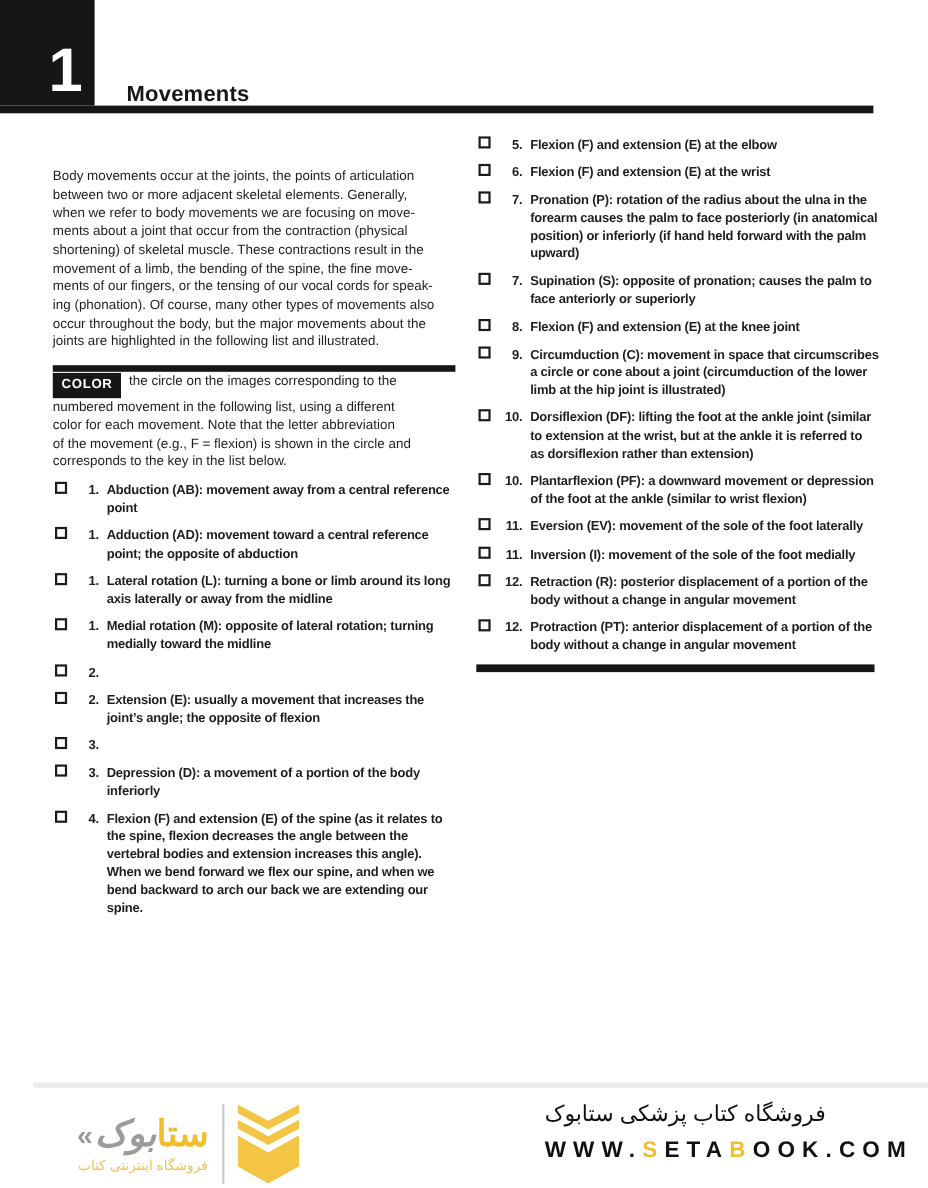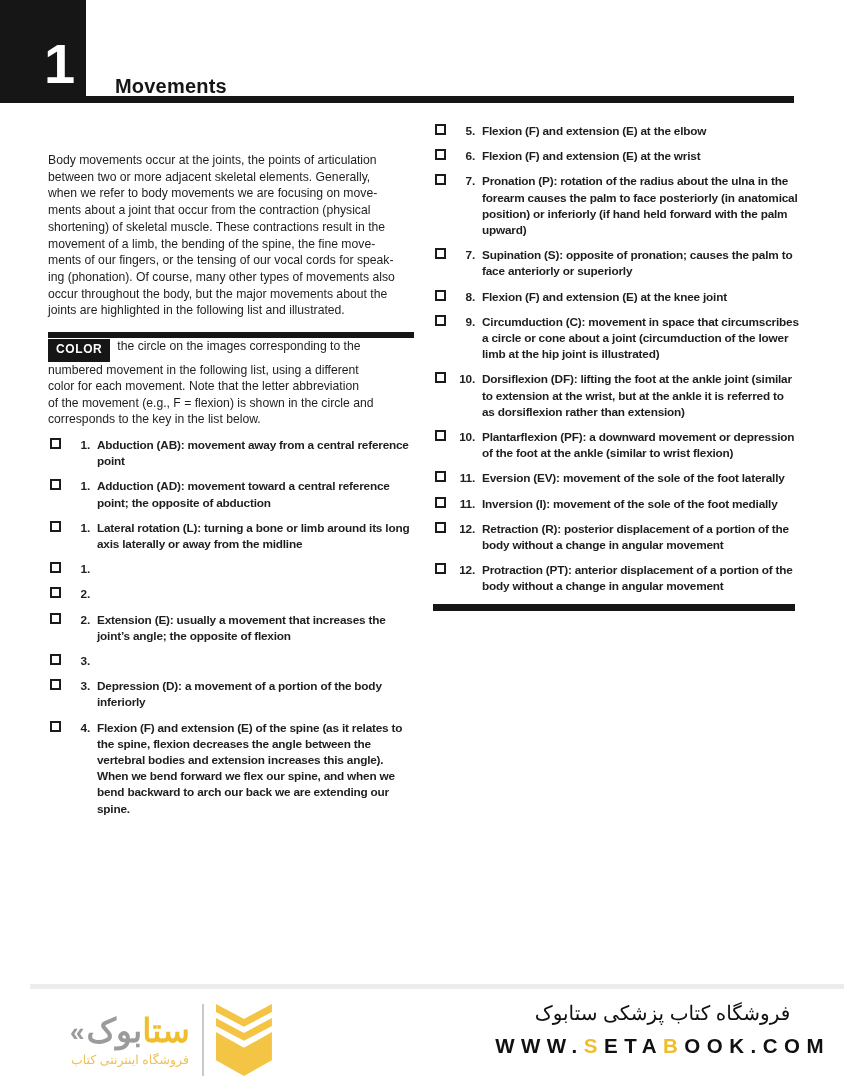--- a/index.html
+++ b/index.html
@@ -67,32 +67,32 @@
   
   .page-edge{
     position:absolute;left:30px;top:984px;width:814px;height:5px;background:#ececec;
   }
   .footer-left{
     position:absolute;left:70px;top:1004px;display:flex;align-items:stretch;gap:12px;height:72px;
   }
   .wordmark-block{display:flex;flex-direction:column;align-items:center;justify-content:center;}
   .wordmark{display:flex;align-items:center;line-height:1;}
   .guillemet{font-size:26px;font-weight:bold;color:var(--logo-gray);margin-right:2px;transform:translateY(2px);}
-  .wm-gray{font-size:33px;font-weight:bold;color:var(--logo-gray);}
+  .wm-gray{font-size:33px;font-weight:bold;color:var(--logo-gray);font-style:italic;}
   .wm-yellow{font-size:33px;font-weight:bold;color:var(--accent);}
   .logo-tagline{
     margin-top:5px;font-size:12.5px;letter-spacing:.3px;color:var(--tagline-yellow);
   }
   .logo-divider{width:2px;background:#c9c9c9;align-self:stretch;}
   .chevron-icon{position:relative;width:56px;height:72px;align-self:center;}
   .chev{position:absolute;left:0;width:56px;background:var(--chev);}
   .chev.c1{top:0;height:24px;clip-path:polygon(0 0,50% 62%,100% 0,100% 33%,50% 95%,0 33%);}
   .chev.c2{top:14px;height:24px;clip-path:polygon(0 0,50% 62%,100% 0,100% 33%,50% 95%,0 33%);}
   .chev.c3{top:28px;height:44px;clip-path:polygon(0 0,50% 36%,100% 0,100% 64%,50% 100%,0 64%);}
-  .footer-right{position:absolute;right:14px;top:1000px;text-align:center;}
+  .footer-right{position:absolute;right:14px;top:1000px;text-align:left;}
   .store-name{font-size:20px;color:#111111;direction:rtl;line-height:1.3;}
   .website{
     margin-top:8px;font-size:20.5px;font-weight:bold;letter-spacing:6.5px;
     color:#111111;white-space:nowrap;
   }
   .website .accent{color:var(--accent);}
 </style>
 </head>
 <body>
 
@@ -137,20 +137,21 @@
 
       <div class="item">
         <span class="checkbox"></span>
         <span class="num">1.</span>
         <span class="itext">Lateral rotation (L): turning a bone or limb around its long axis laterally or away from the midline</span>
       </div>
 
       <div class="item">
         <span class="checkbox"></span>
         <span class="num">1.</span>
+        <span class="itext">Medial rotation (M): opposite of lateral rotation; turning medially toward the midline</span>
       </div>
 
       <div class="item">
         <span class="checkbox"></span>
         <span class="num">2.</span>
       </div>
 
       <div class="item">
         <span class="checkbox"></span>
         <span class="num">2.</span>

